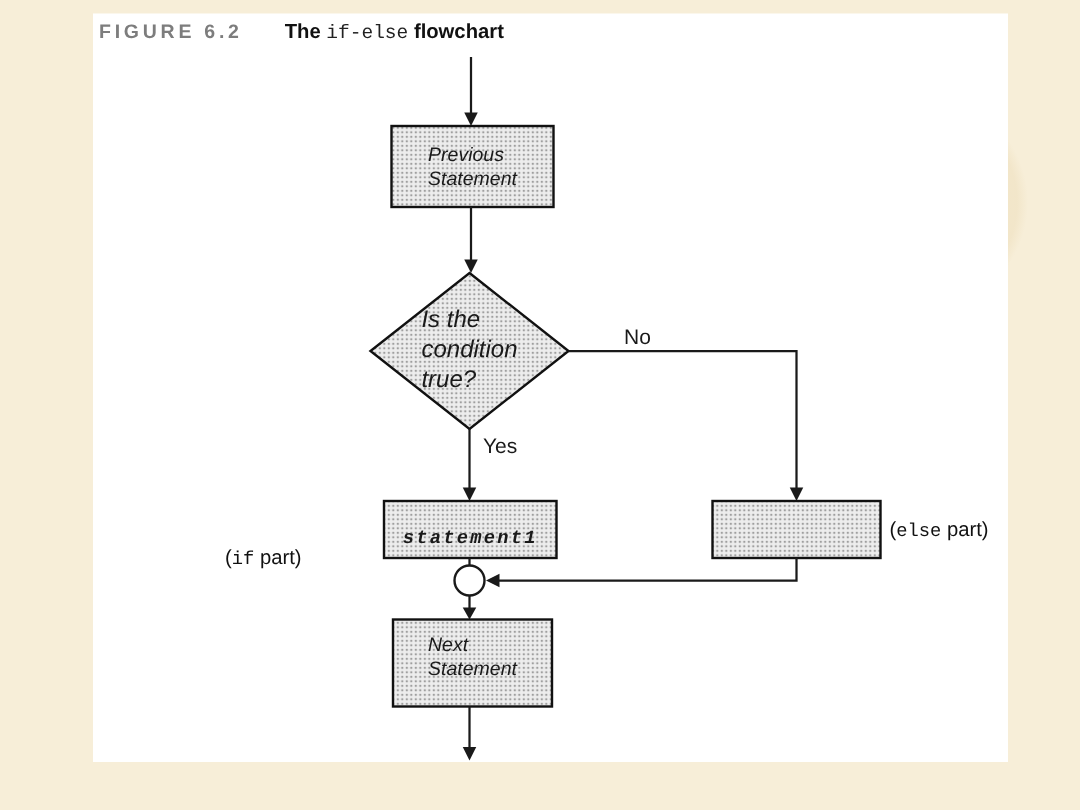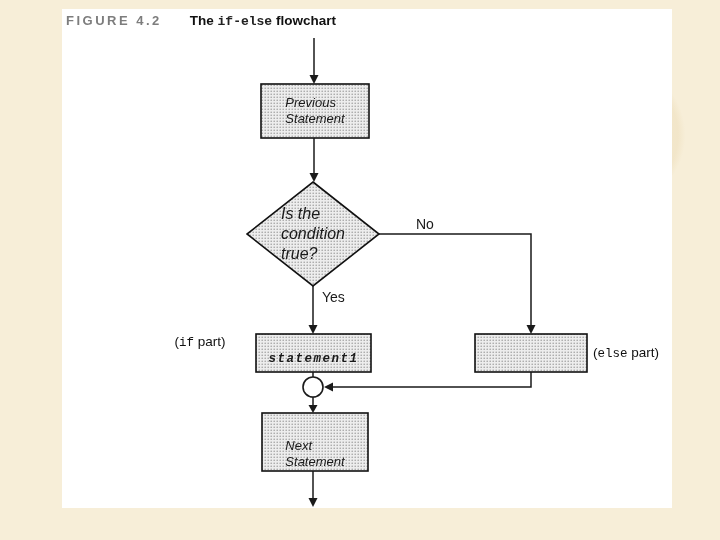--- a/index.html
+++ b/index.html
@@ -45,21 +45,21 @@
     letter-spacing: 2.5px;
     margin-right: 28px;
   }
   .figure-title {
     color: #111111;
     font-weight: 700;
     font-size: 13.5px;
   }
   .figure-title .kw {
     font-family: "Liberation Mono", monospace;
-    font-weight: 700;
+    font-weight: 400;
     font-size: 13px;
     color: #222222;
   }
   svg.flow {
     position: absolute;
     left: 0;
     top: 0;
     width: 720px;
     height: 540px;
   }
@@ -100,21 +100,21 @@
   }
 </style>
 </head>
 <body>
 
 <div class="page">
 
   <div class="slide"></div>
 
   <div class="title-row">
-    <span class="figure-label">FIGURE 4.2</span>
+    <span class="figure-label">FIGURE 6.2</span>
     <span class="figure-title"><span>The </span><span class="kw">if-else</span><span> flowchart</span></span>
   </div>
 
   <svg class="flow" viewBox="0 0 720 540">
     <defs>
       <pattern id="halftone" width="3" height="3" patternUnits="userSpaceOnUse">
         <rect width="3" height="3" fill="#ededed"></rect>
         <circle cx="1.2" cy="1.2" r="0.8" fill="#9f9f9f"></circle>
       </pattern>
     </defs>
@@ -160,20 +160,20 @@
 condition
 true?</div>
 
   <div class="branch-label" style="left:388px; top:216px;margin-left:28px;">No</div>
 
   <div class="branch-label" style="left:322px; top:289px;">Yes</div>
 
   <div class="flow-text code" style="left:256px; top:334px; width:115px; height:52px;">statement1</div>
 
 
-  <div class="part-label" style="left:150px; top:334px; width:100px; text-align:center;"><span>(</span><span class="kw">if</span><span> part)</span></div>
+  <div class="part-label" style="left:150px; top:364px; width:100px; text-align:left;"><span>(</span><span class="kw">if</span><span> part)</span></div>
 
   <div class="part-label" style="left:593px; top:345px;"><span>(</span><span class="kw">else</span><span> part)</span></div>
 
-  <div class="flow-text" style="left:262px; top:425px; width:106px; height:58px;border-radius:16px;">Next
+  <div class="flow-text" style="left:262px; top:409px; width:106px; height:58px;border-radius:16px;">Next
 Statement</div>
 
 </div>
 
 </body></html>

